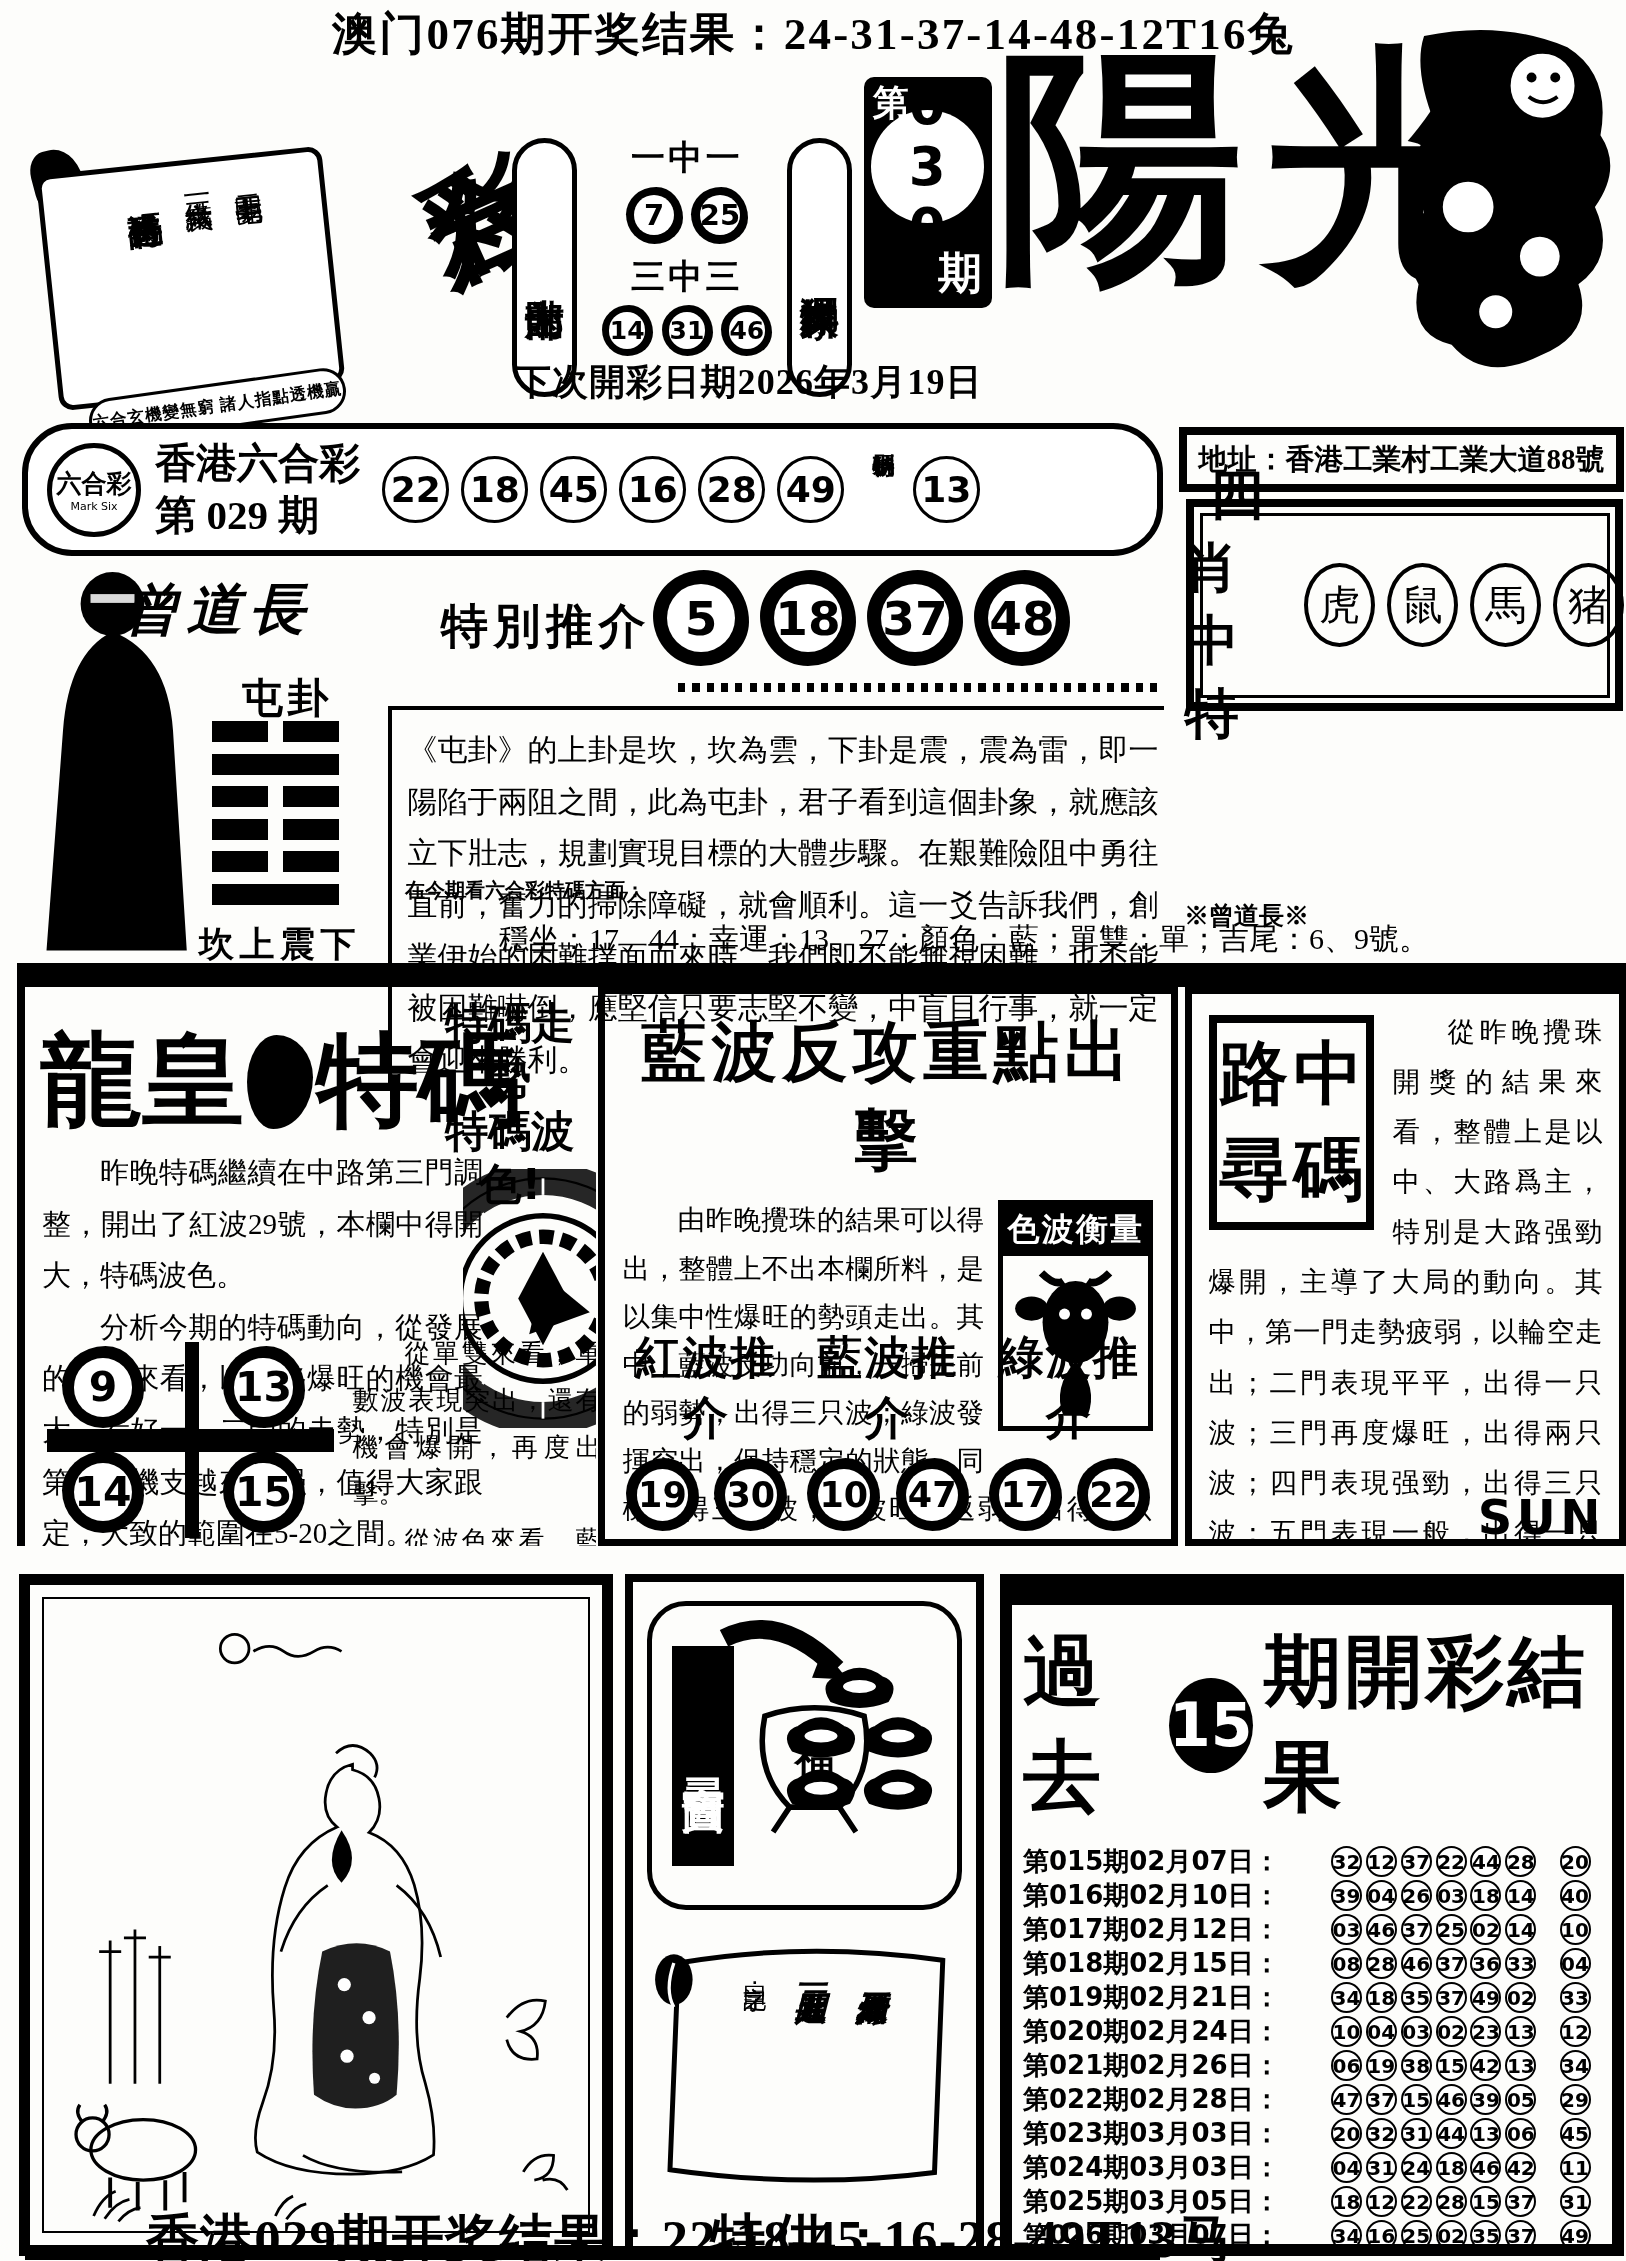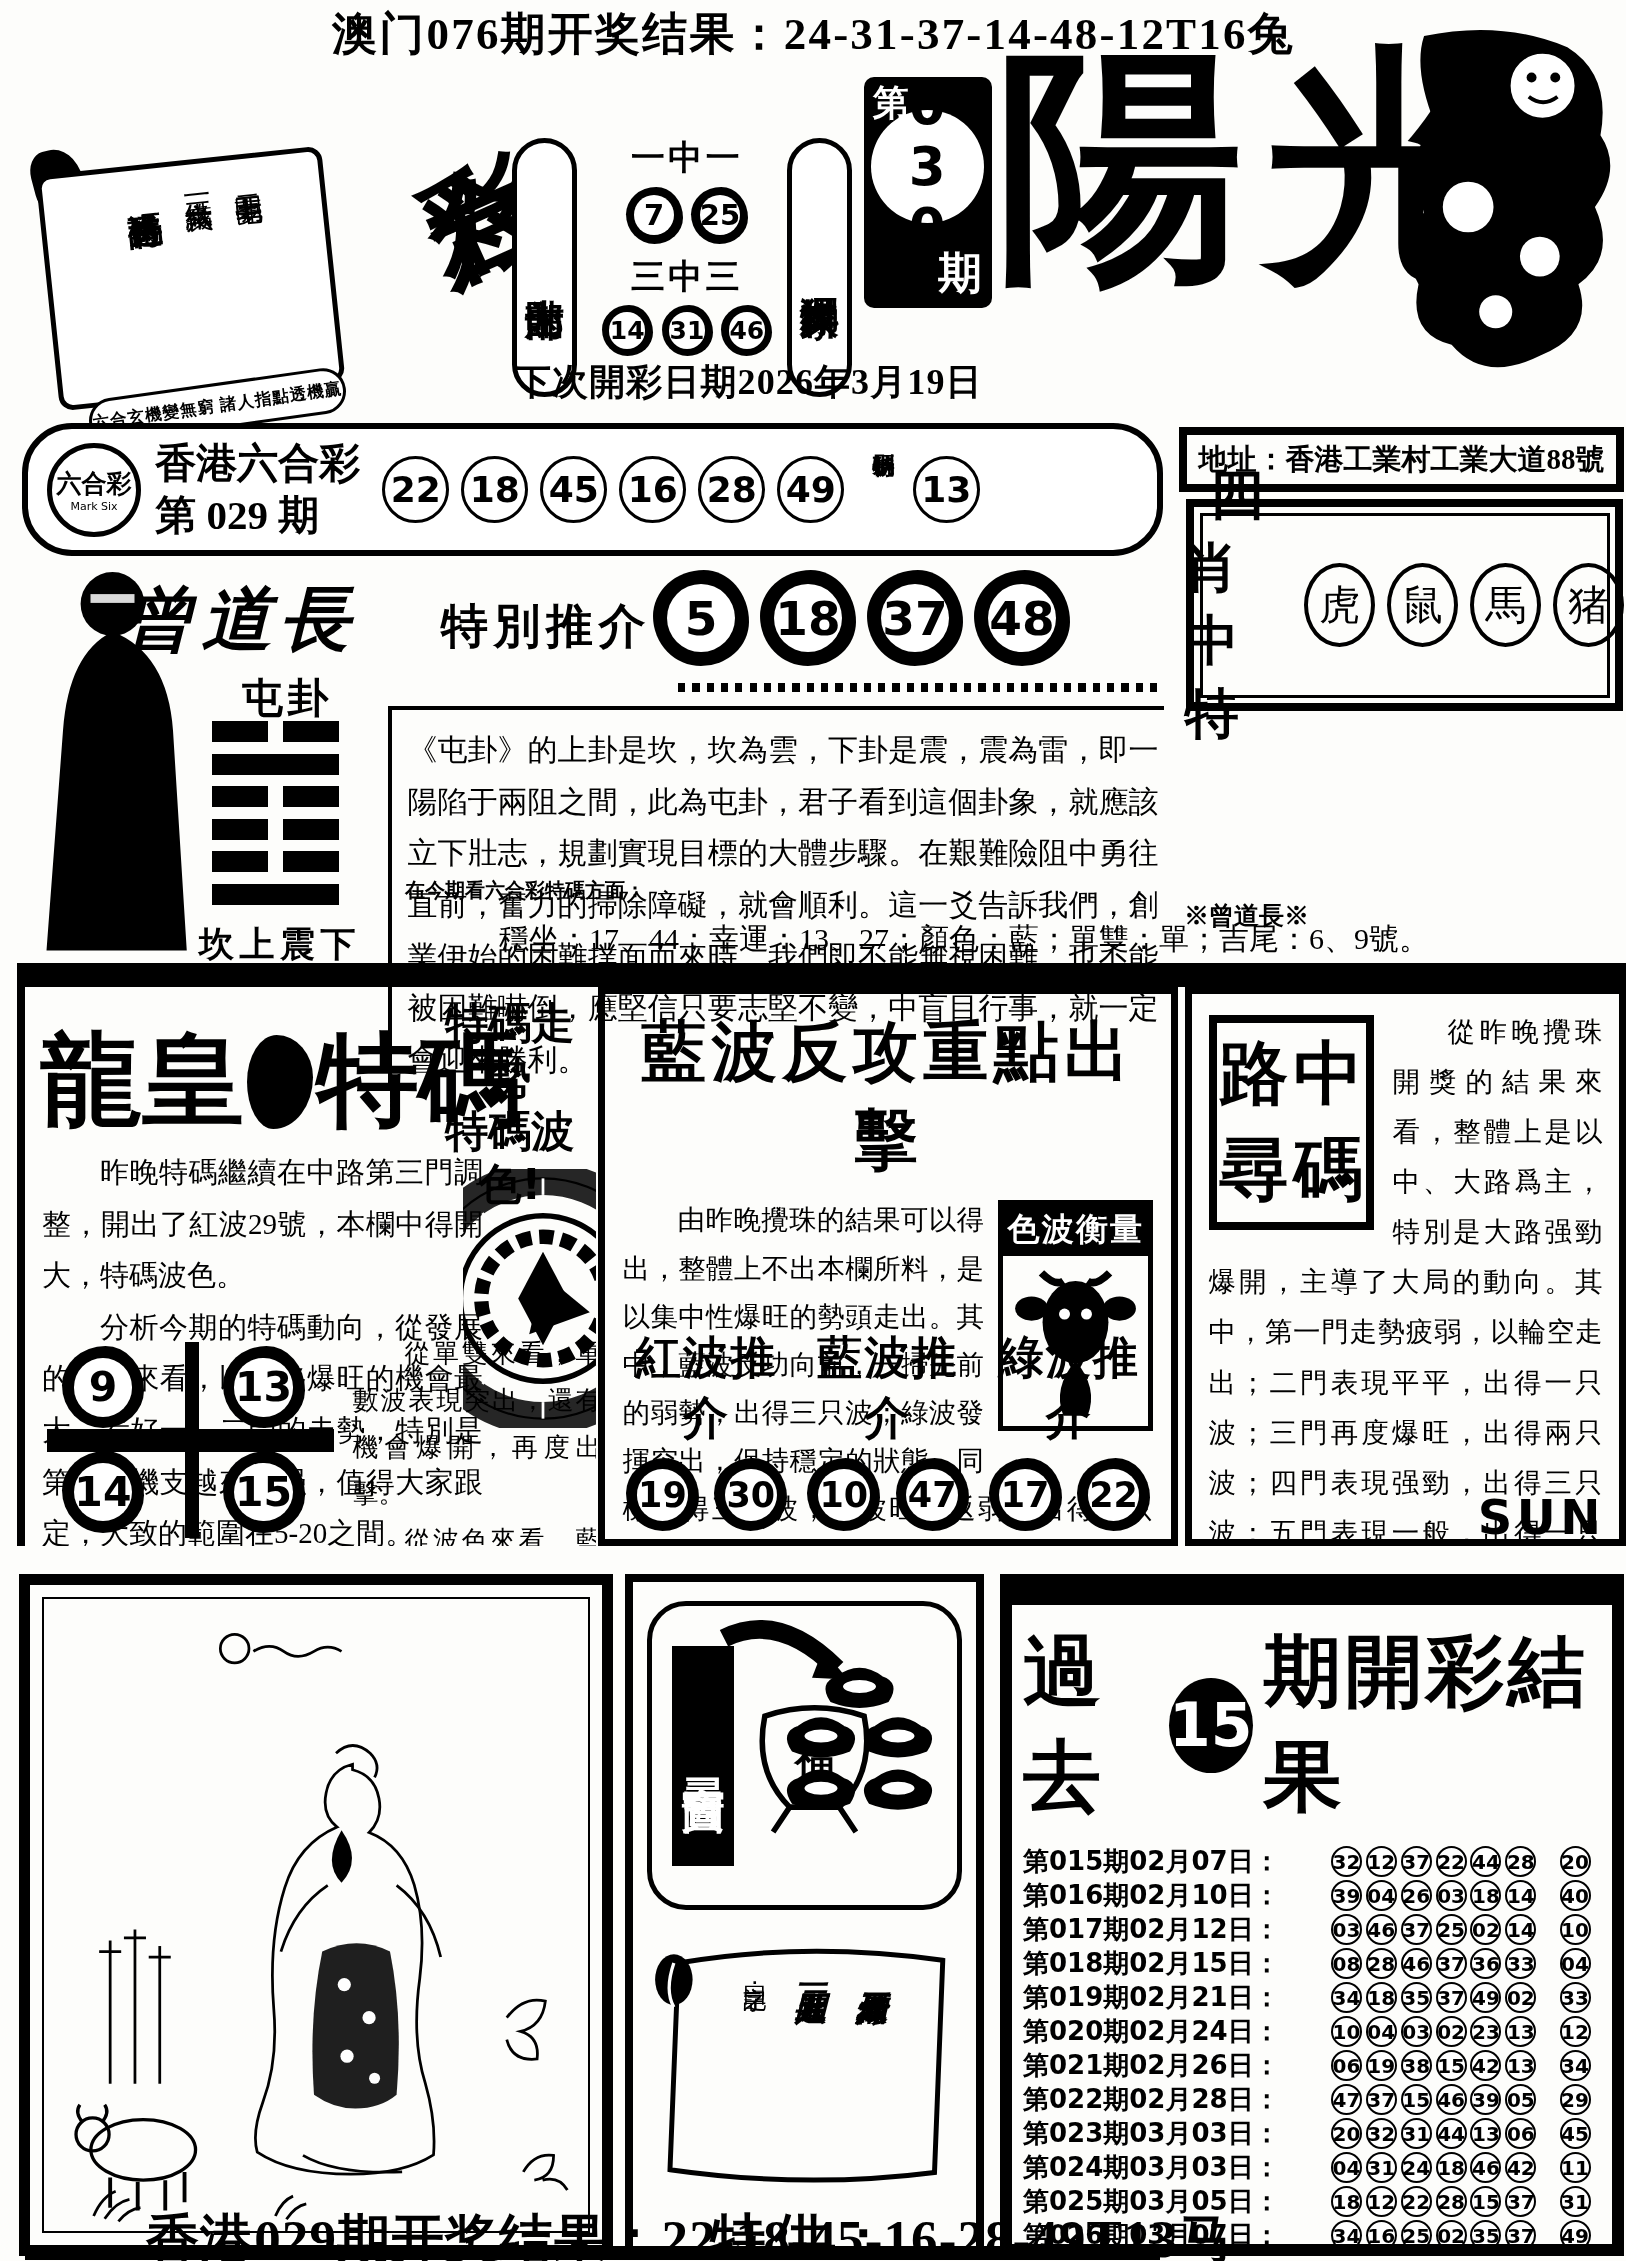--- a/index.html
+++ b/index.html
@@ -67,21 +67,21 @@
   #address-box span{font-size:29px;font-weight:bold;white-space:nowrap;}
   #sixiao-box{left:1186px;top:499px;width:437px;height:212px;border:8.8px solid #000;padding:5.5px;}
   #sixiao-inner{width:100%;height:100%;border:3.3px solid #000;display:flex;flex-direction:row;
         align-items:center;justify-content:center;gap:15.4px;}
   #sixiao-title{font-size:54px;font-weight:bold;letter-spacing:25px;text-indent:25px;font-family:"DejaVu Sans",sans-serif;}
   #sixiao-animals{display:flex;gap:12px;}
   .animal{width:71px;height:84px;border:4.4px solid #000;border-radius:50%;display:flex;align-items:center;
         justify-content:center;font-size:41px;}
   
   #monk{left:30px;top:565px;}
-  #master-name{left:124px;top:573px;font-size:70px;font-weight:bold;font-style:italic;letter-spacing:7.7px;}
+  #master-name{left:124px;top:573px;font-size:55px;font-weight:bold;font-style:italic;letter-spacing:7.7px;}
   #master-intro{left:441px;top:595px;font-size:47px;font-weight:bold;letter-spacing:5.5px;}
   #master-balls{left:653px;top:570px;display:flex;gap:11px;}
   #teeth{left:678px;top:683px;width:485px;height:8.8px;
         background:repeating-linear-gradient(90deg,#000 0 7.2px,transparent 7.2px 14.3px);}
   #gua-title{left:242px;top:671px;font-size:41px;font-weight:bold;letter-spacing:4.4px;}
   #hexagram{left:212px;top:721px;width:127px;}
   .hrow{height:21px;margin-bottom:11.6px;display:flex;justify-content:space-between;}
   .hrow .seg{background:#000;height:100%;}
   .hrow.solid .seg{width:100%;}
   .hrow.broken .seg{width:44%;}

